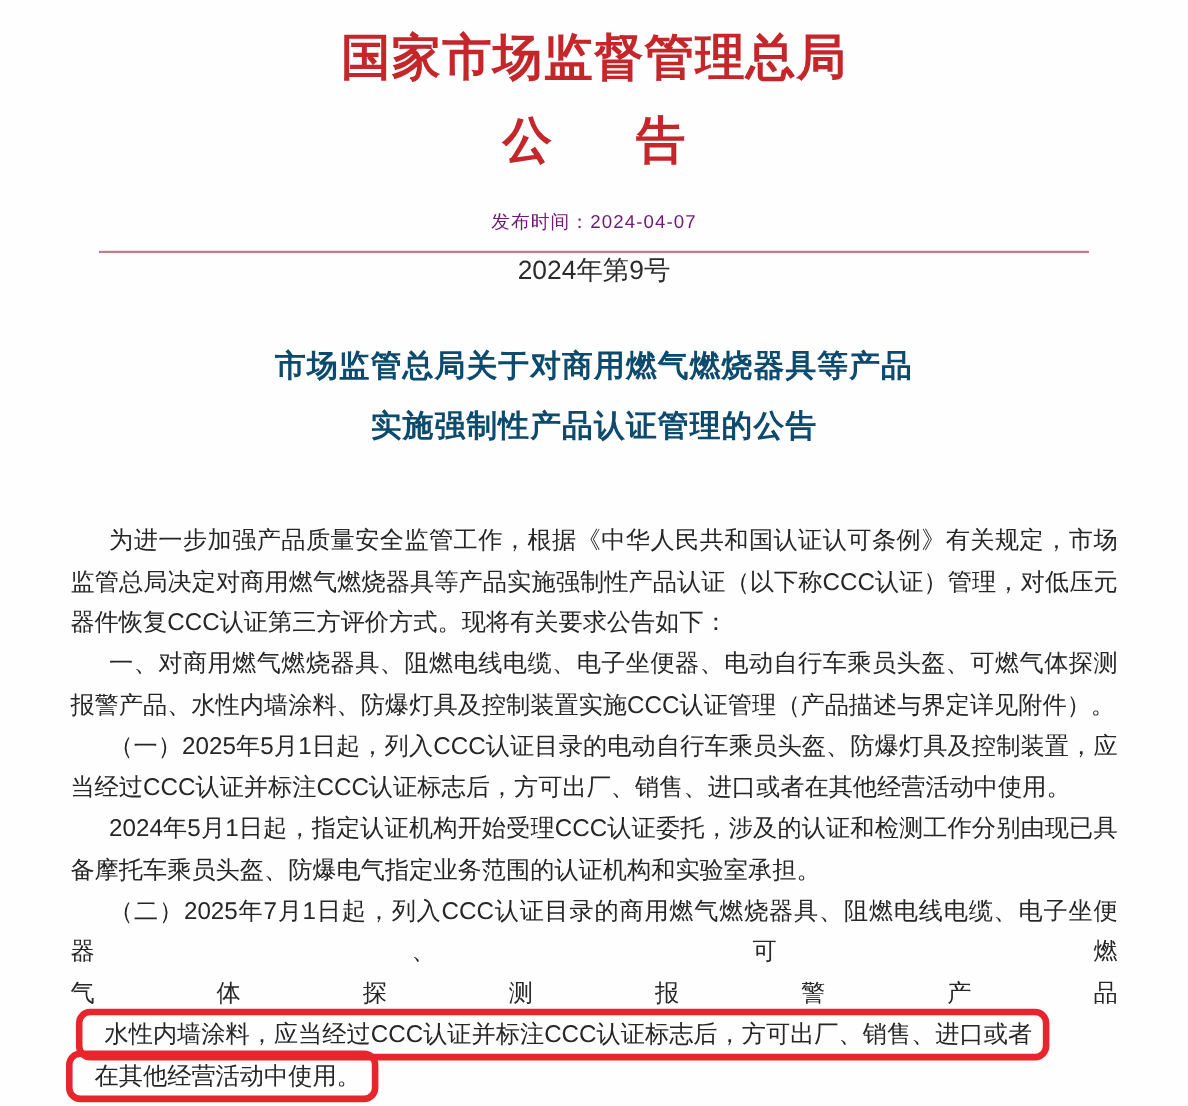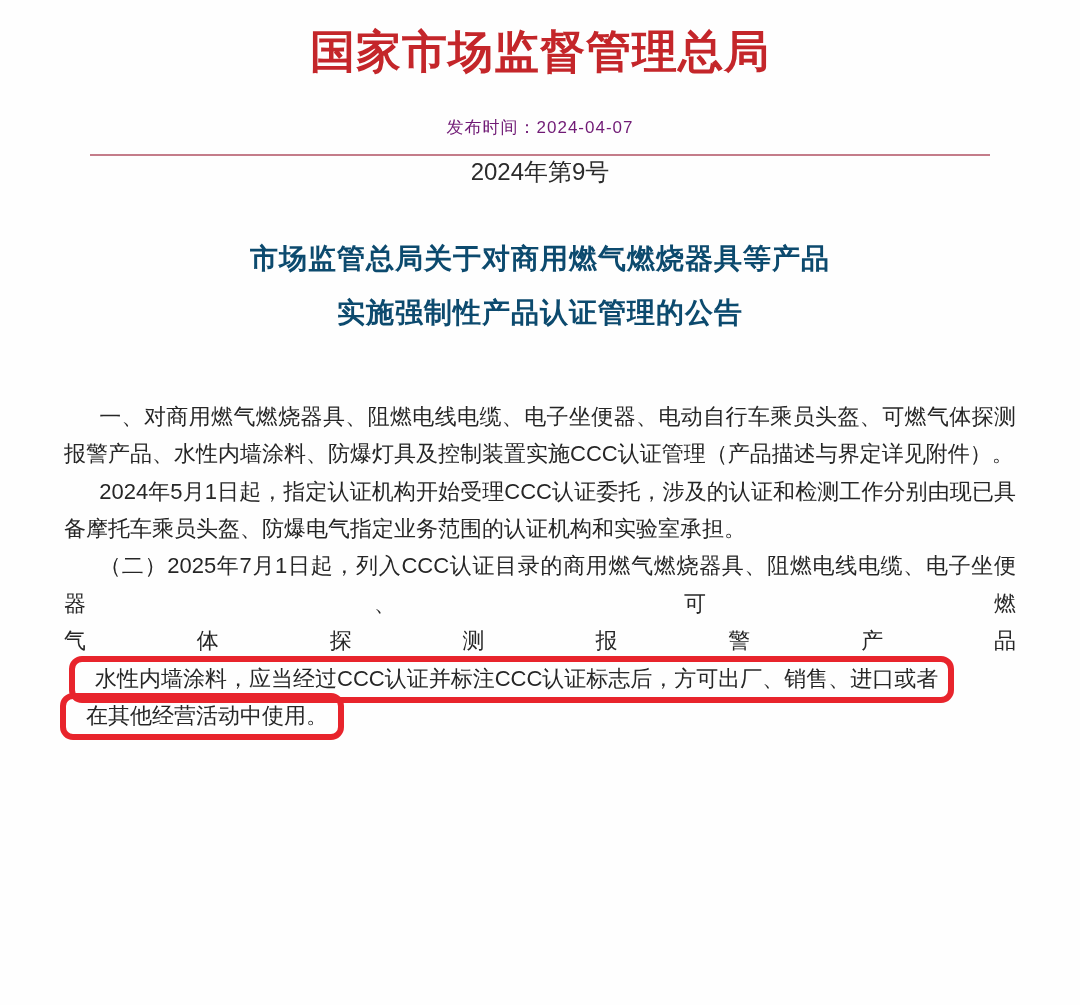--- a/index.html
+++ b/index.html
@@ -83,37 +83,40 @@
   }
   .hl.start{margin-left:-4px;}
 </style>
 </head>
 <body>
 
 <div class="page">
 
   <h1 class="agency">国家市场监督管理总局</h1>
 
+  <div class="doc-type">公告</div>
 
   <div class="pub-date">发布时间：2024-04-07</div>
 
   <div class="rule"></div>
 
   <div class="doc-number">2024年第9号</div>
 
   <h2 class="doc-title">
     <span>市场监管总局关于对商用燃气燃烧器具等产品</span><br>
     <span>实施强制性产品认证管理的公告</span>
   </h2>
 
   <div class="body">
 
+    <p>为进一步加强产品质量安全监管工作，根据《中华人民共和国认证认可条例》有关规定，市场监管总局决定对商用燃气燃烧器具等产品实施强制性产品认证（以下称CCC认证）管理，对低压元器件恢复CCC认证第三方评价方式。现将有关要求公告如下：</p>
 
     <p>一、对商用燃气燃烧器具、阻燃电线电缆、电子坐便器、电动自行车乘员头盔、可燃气体探测报警产品、水性内墙涂料、防爆灯具及控制装置实施CCC认证管理（产品描述与界定详见附件）。</p>
 
+    <p>（一）2025年5月1日起，列入CCC认证目录的电动自行车乘员头盔、防爆灯具及控制装置，应当经过CCC认证并标注CCC认证标志后，方可出厂、销售、进口或者在其他经营活动中使用。</p>
 
     <p>2024年5月1日起，指定认证机构开始受理CCC认证委托，涉及的认证和检测工作分别由现已具备摩托车乘员头盔、防爆电气指定业务范围的认证机构和实验室承担。</p>
 
     <div class="p5">
       <div class="line l1">（二）2025年7月1日起，列入CCC认证目录的商用燃气燃烧器具、阻燃电线电缆、电子坐便器、可燃</div>
       <div class="line"><span>气体探测报警产品</span><span class="hl">水性内墙涂料，应当经过CCC认证并标注CCC认证标志后，方可出厂、销售、进口或者</span></div>
       <div class="line"><span class="hl start">在其他经营活动中使用。</span></div>
     </div>
 
   </div>

